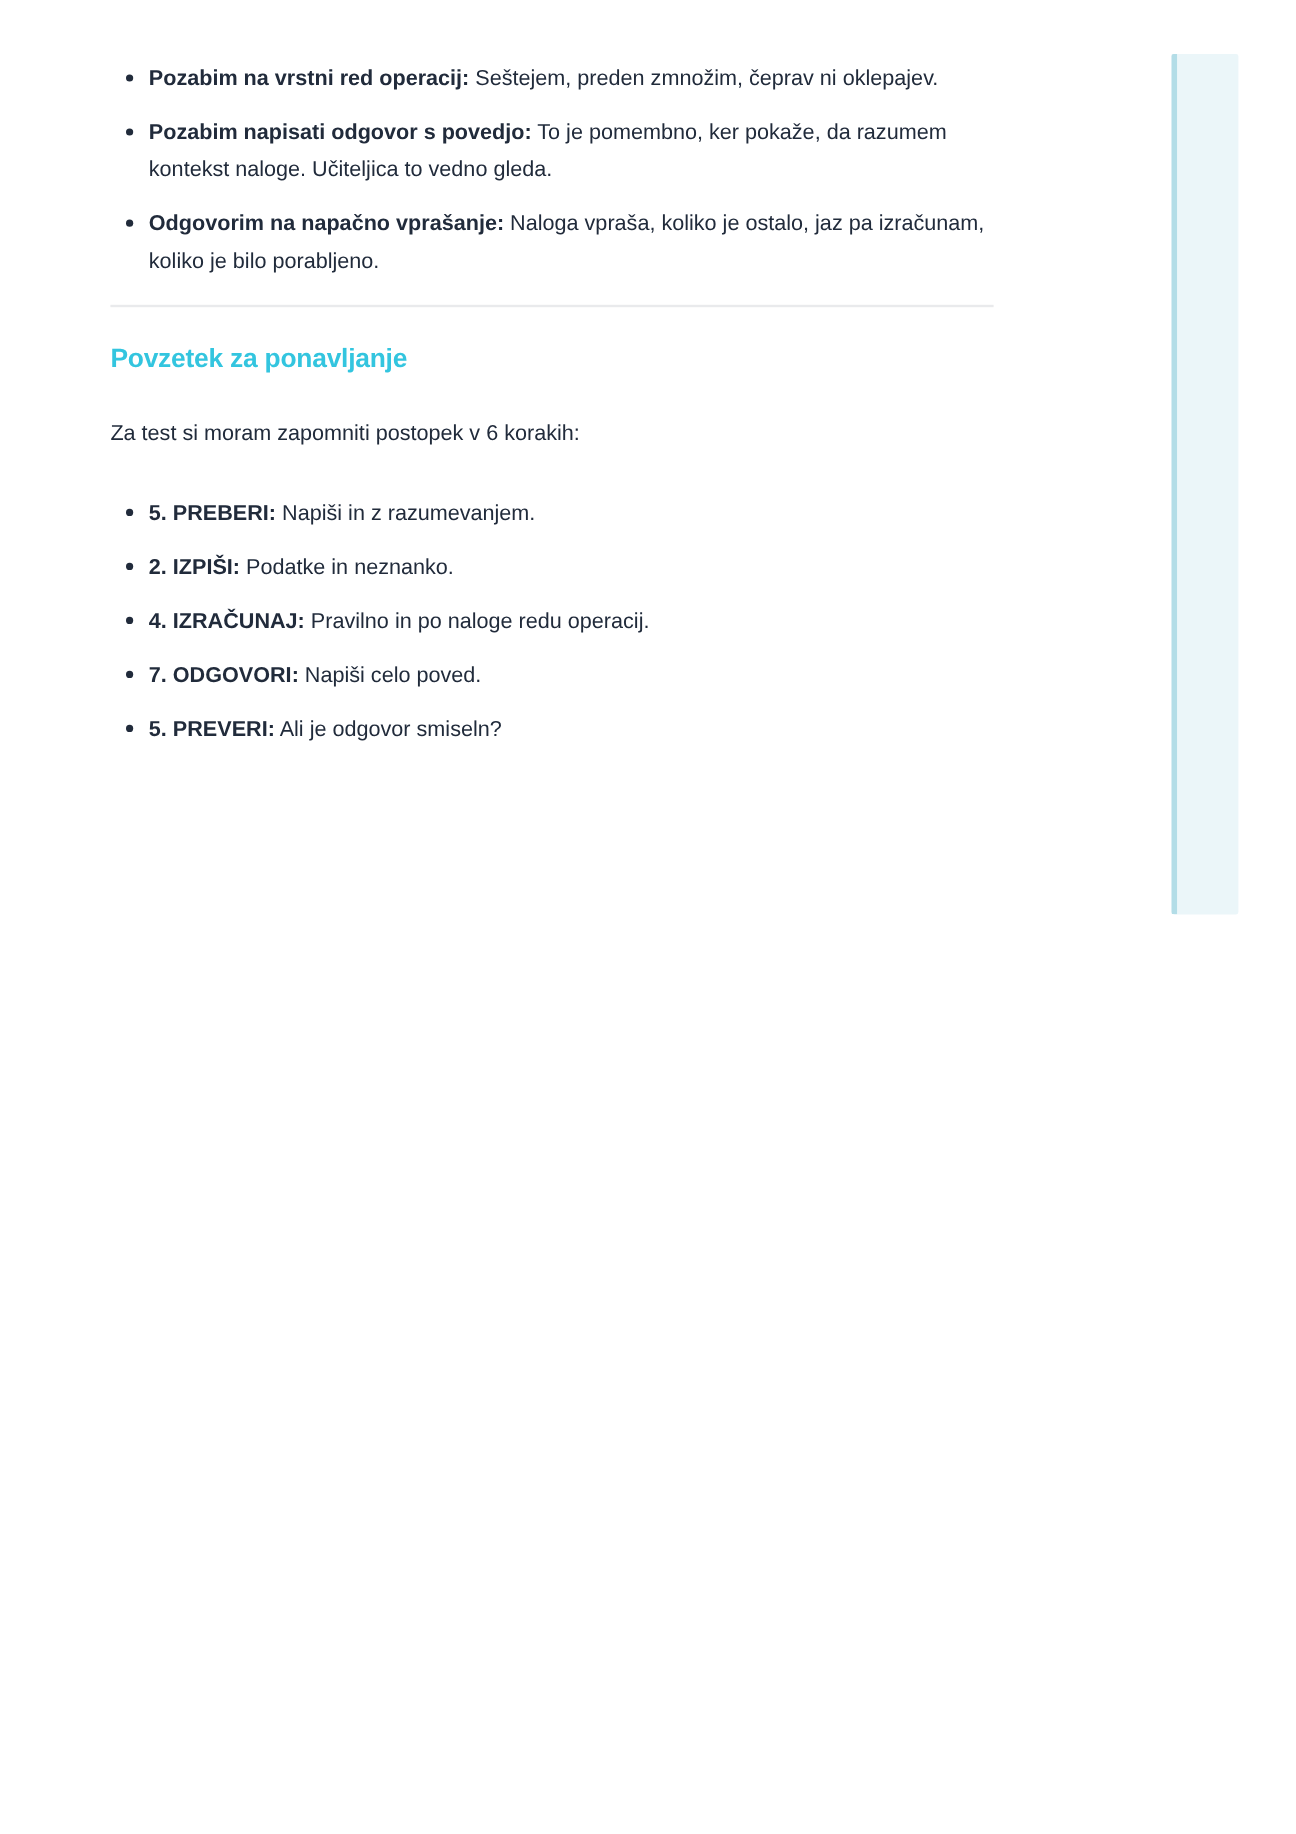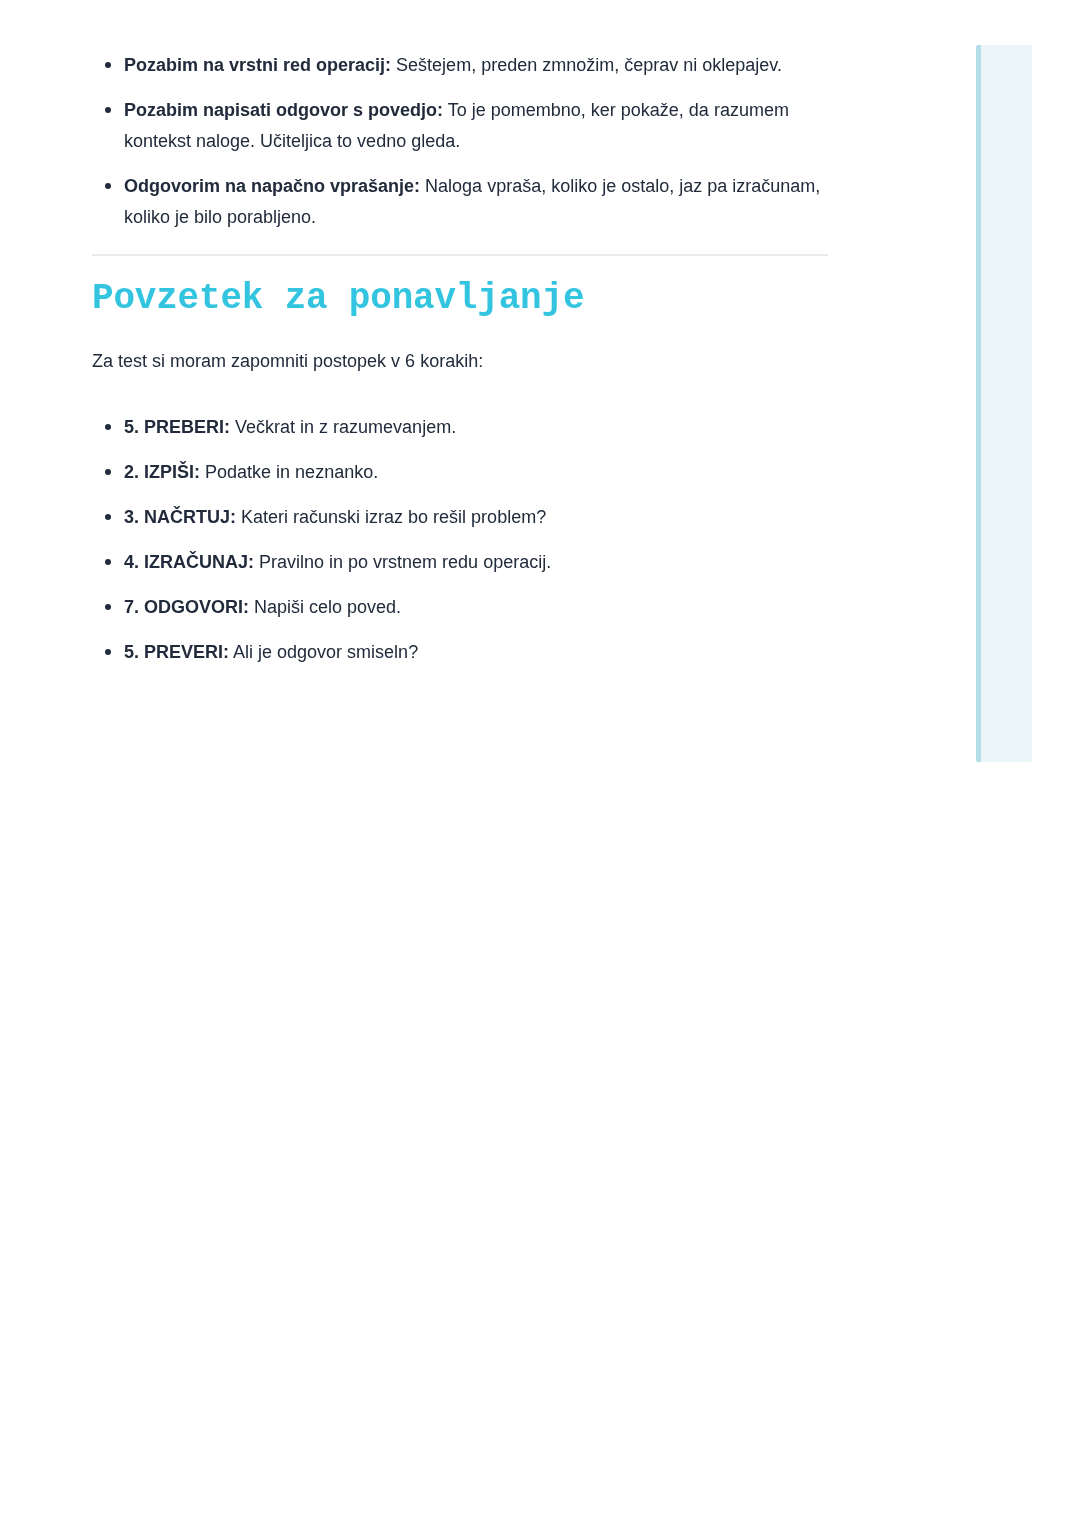--- a/index.html
+++ b/index.html
@@ -60,26 +60,25 @@
   }
   .item-label { font-weight: 700; }
   .divider {
     border: 0;
     border-top: 2px solid var(--divider, #e9eaec);
     margin: 21px 0 0 0;
     width: 100%;
   }
   .section-heading {
     margin: 24px 0 13px 0;
-    font-size: 36px;
+    font-size: 22px;
     line-height: 38px;
     font-weight: 700;
     letter-spacing: -0.2px;
     color: var(--heading-accent, #33c5df);
-    font-family: Liberation Mono, monospace;
   }
   .intro { margin: 28px 0 0 0; }
   ul.steps { margin-top: 35px; }
   .footer {
     position: absolute;
     top: 1443px;
     right: 70px;
     font-size: 14.5px;
     line-height: 18px;
     letter-spacing: 0.3px;
@@ -121,39 +120,34 @@
 
     <h2 class="section-heading">Povzetek za ponavljanje</h2>
 
     <p class="intro">Za test si moram zapomniti postopek v 6 korakih:</p>
 
     <ul class="bullet-list steps">
 
         <li class="bullet-item">
           <span class="dot"></span>
           <strong class="item-label">5. PREBERI:</strong>
-          <span class="item-text">Večkrat in z razumevanjem.</span>
+          <span class="item-text">Napiši in z razumevanjem.</span>
         </li>
 
         <li class="bullet-item">
           <span class="dot"></span>
           <strong class="item-label">2. IZPIŠI:</strong>
           <span class="item-text">Podatke in neznanko.</span>
         </li>
 
-        <li class="bullet-item">
-          <span class="dot"></span>
-          <strong class="item-label">3. NAČRTUJ:</strong>
-          <span class="item-text">Kateri računski izraz bo rešil problem?</span>
-        </li>
 
         <li class="bullet-item">
           <span class="dot"></span>
           <strong class="item-label">4. IZRAČUNAJ:</strong>
-          <span class="item-text">Pravilno in po vrstnem redu operacij.</span>
+          <span class="item-text">Pravilno in po naloge redu operacij.</span>
         </li>
 
         <li class="bullet-item">
           <span class="dot"></span>
           <strong class="item-label">7. ODGOVORI:</strong>
           <span class="item-text">Napiši celo poved.</span>
         </li>
 
         <li class="bullet-item">
           <span class="dot"></span>

